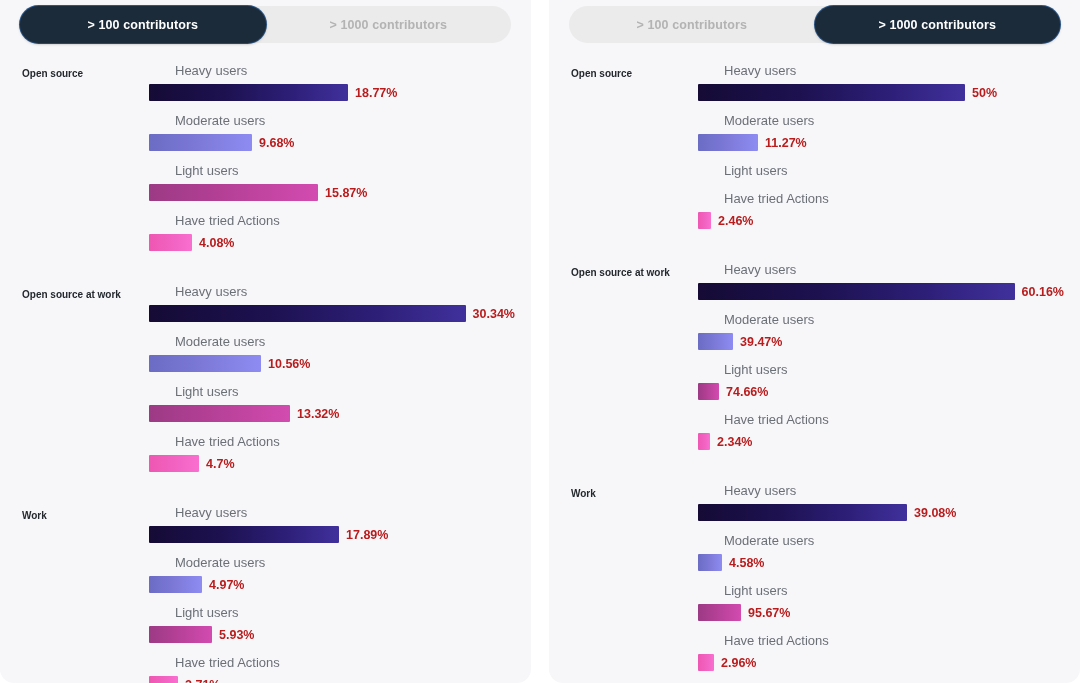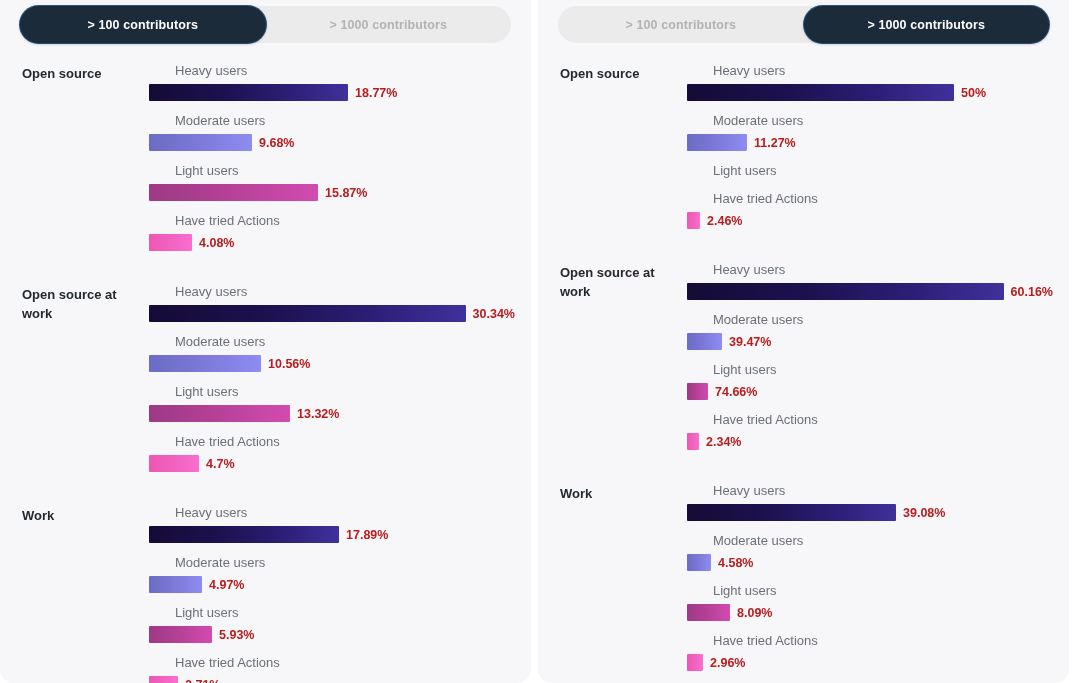--- a/index.html
+++ b/index.html
@@ -12,21 +12,21 @@
     background: #ffffff;
     font-family: "Liberation Sans", sans-serif;
     -webkit-font-smoothing: antialiased;
   }
 
   #page {
     position: relative;
     width: 1080px;
     height: 683px;
     display: flex;
-    gap: 7px;
+    gap: 18px;
     background: #ffffff;
   }
 
   .panel {
     position: relative;
     width: 531px;
     height: 683px;
     background: #f7f7fa;
     border-radius: 0 0 14px 14px;
     overflow: hidden;
@@ -75,21 +75,21 @@
     display: flex;
     padding: 18px 16px 6px 22px;
   }
   .group.g0 { padding-top: 16px; }
   .group.g1 { padding-top: 27px; }
   .group.g2 { padding-top: 27px; }
 
   .group-label {
     width: 127px;
     flex: 0 0 127px;
-    font-size: 13px;
+    font-size: 10px;
     font-weight: 700;
     color: #24292e;
     line-height: 19px;
     padding-top: 1px;
   }
 
   .rows { flex: 1 1 auto; min-width: 0; }
 
   .row { margin-bottom: 12px; }
   .row:last-child { margin-bottom: 0; }
@@ -325,21 +325,21 @@
               <div class="row-label">Moderate users</div>
               <div class="bar-line">
                 <div class="bar moderate" style="width: 24px;"></div>
                 <div class="bar-value">4.58%</div>
               </div>
             </div>
             <div class="row">
               <div class="row-label">Light users</div>
               <div class="bar-line">
                 <div class="bar light" style="width: 43px;"></div>
-                <div class="bar-value">8.09%</div>
+                <div class="bar-value">95.67%</div>
               </div>
             </div>
             <div class="row">
               <div class="row-label">Have tried Actions</div>
               <div class="bar-line">
                 <div class="bar actions" style="width: 16px;"></div>
                 <div class="bar-value">2.96%</div>
               </div>
             </div>
           </div>

